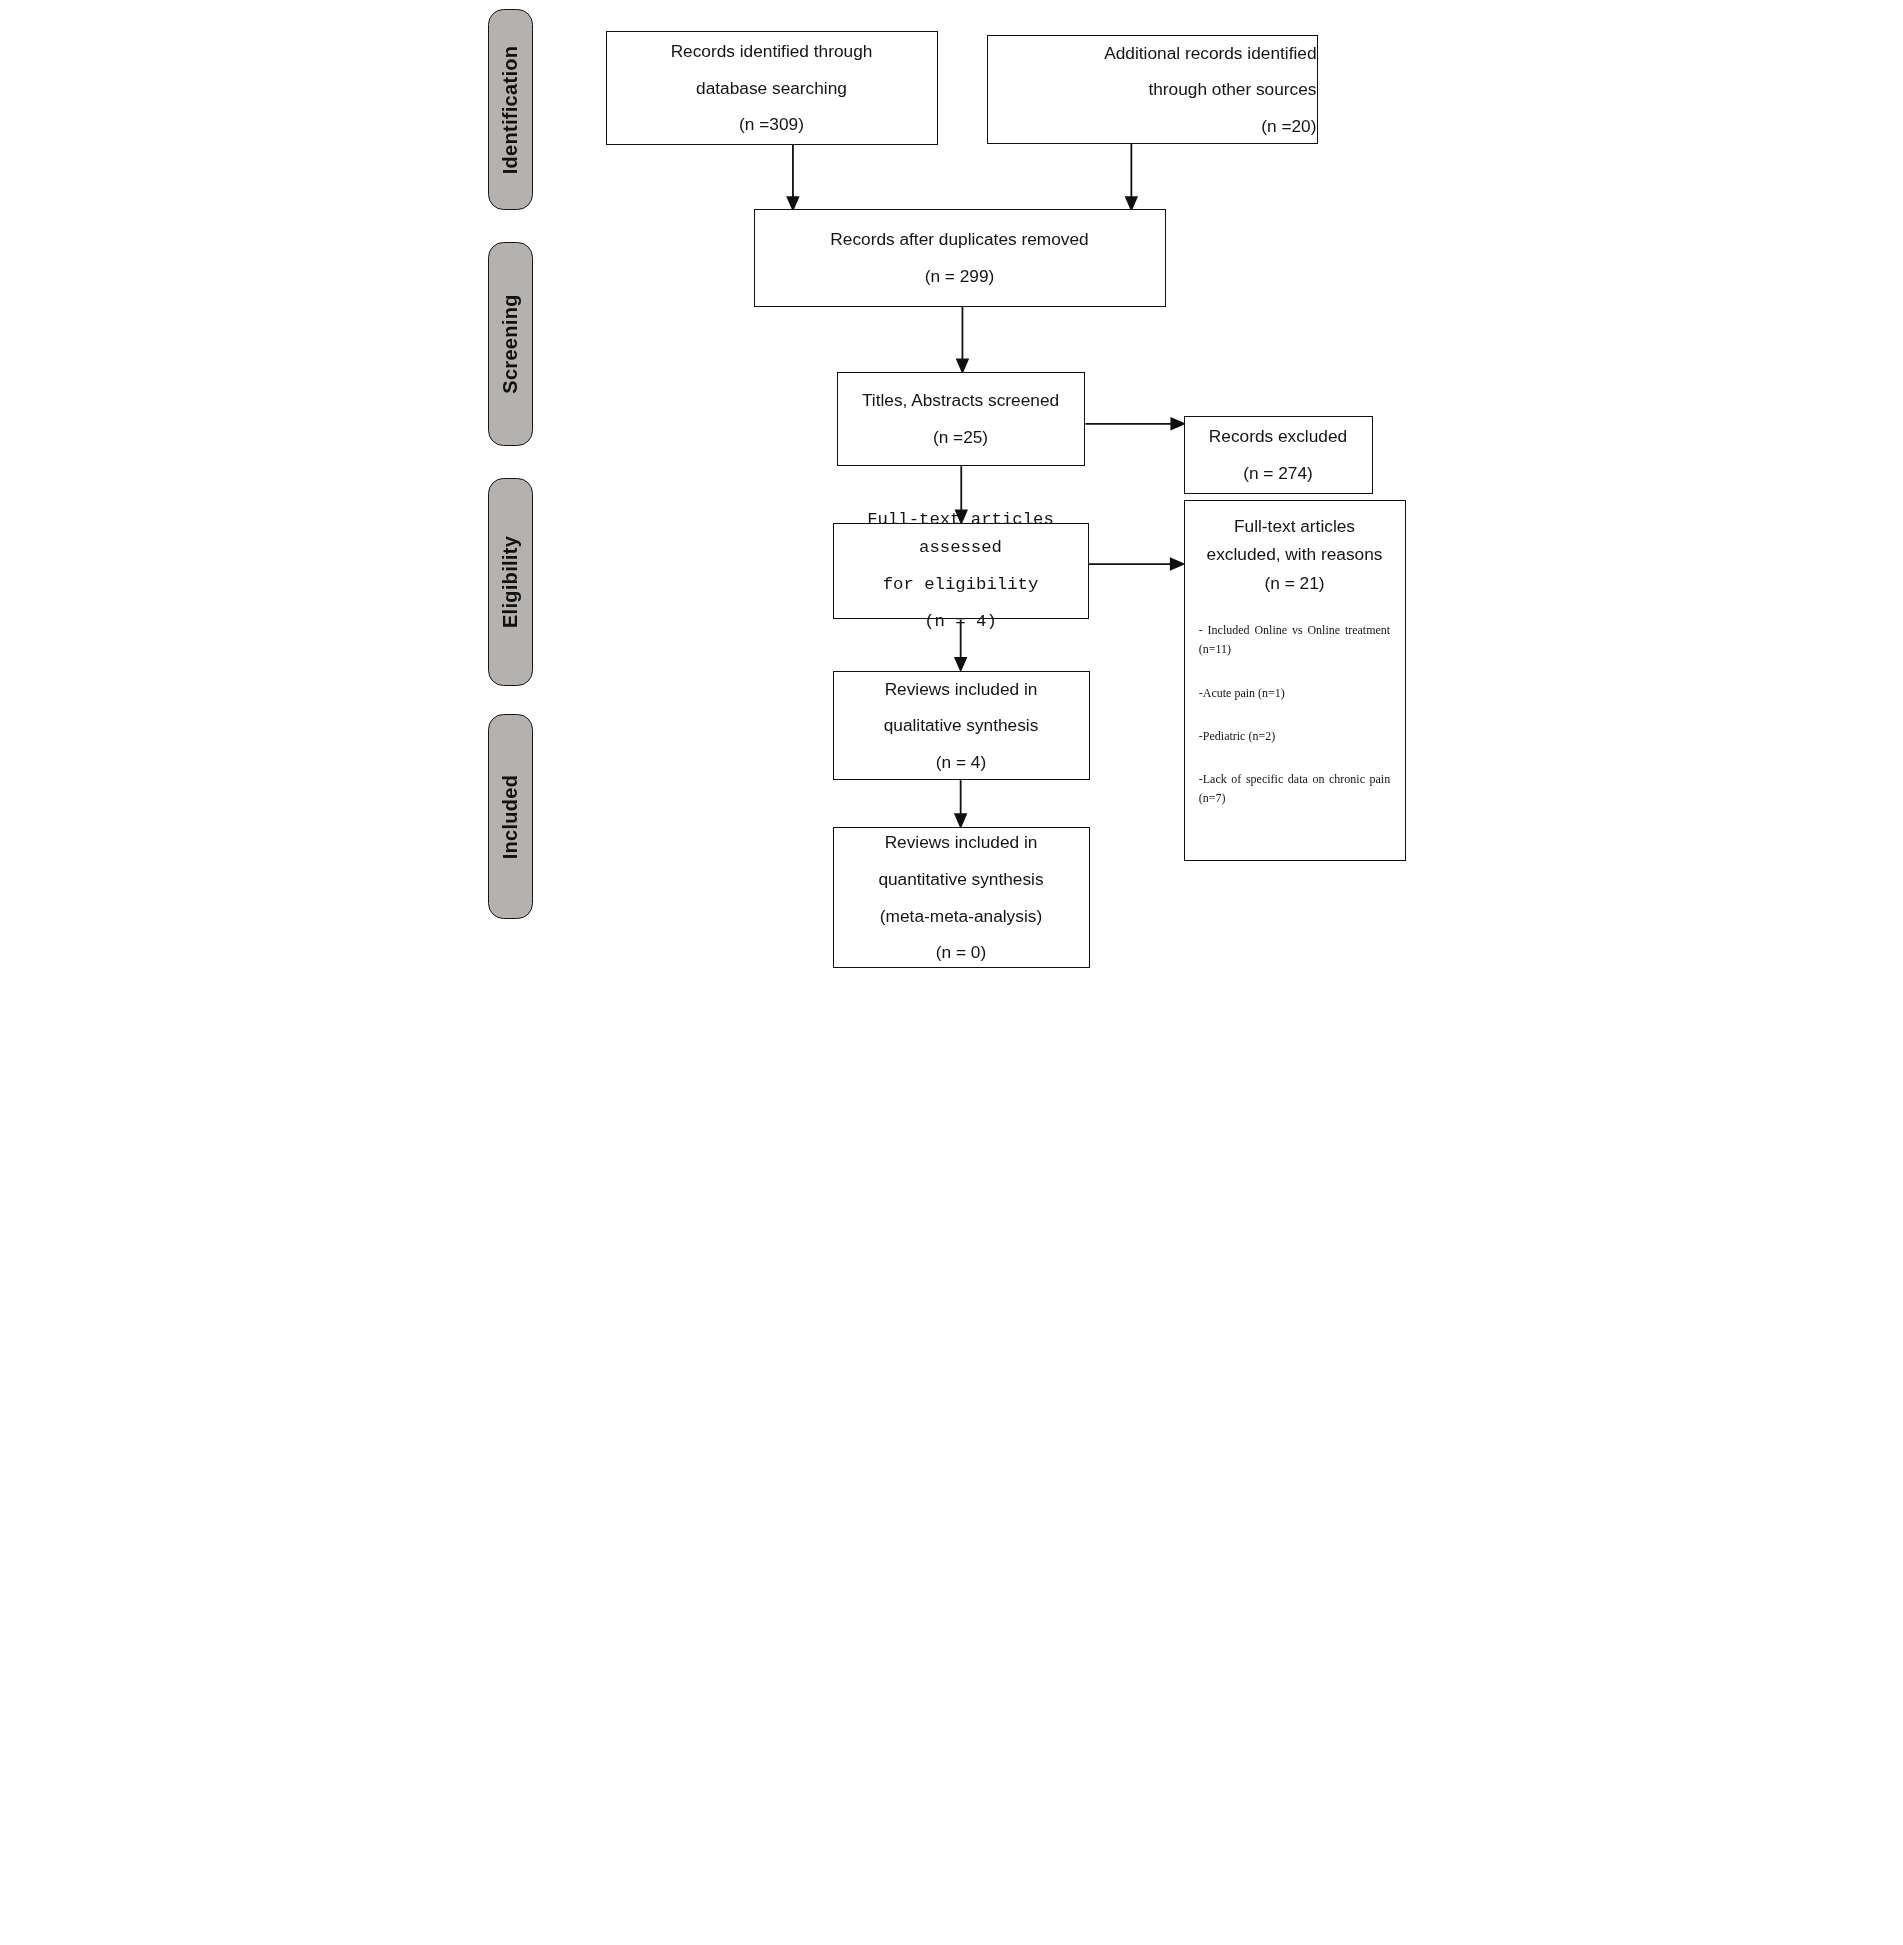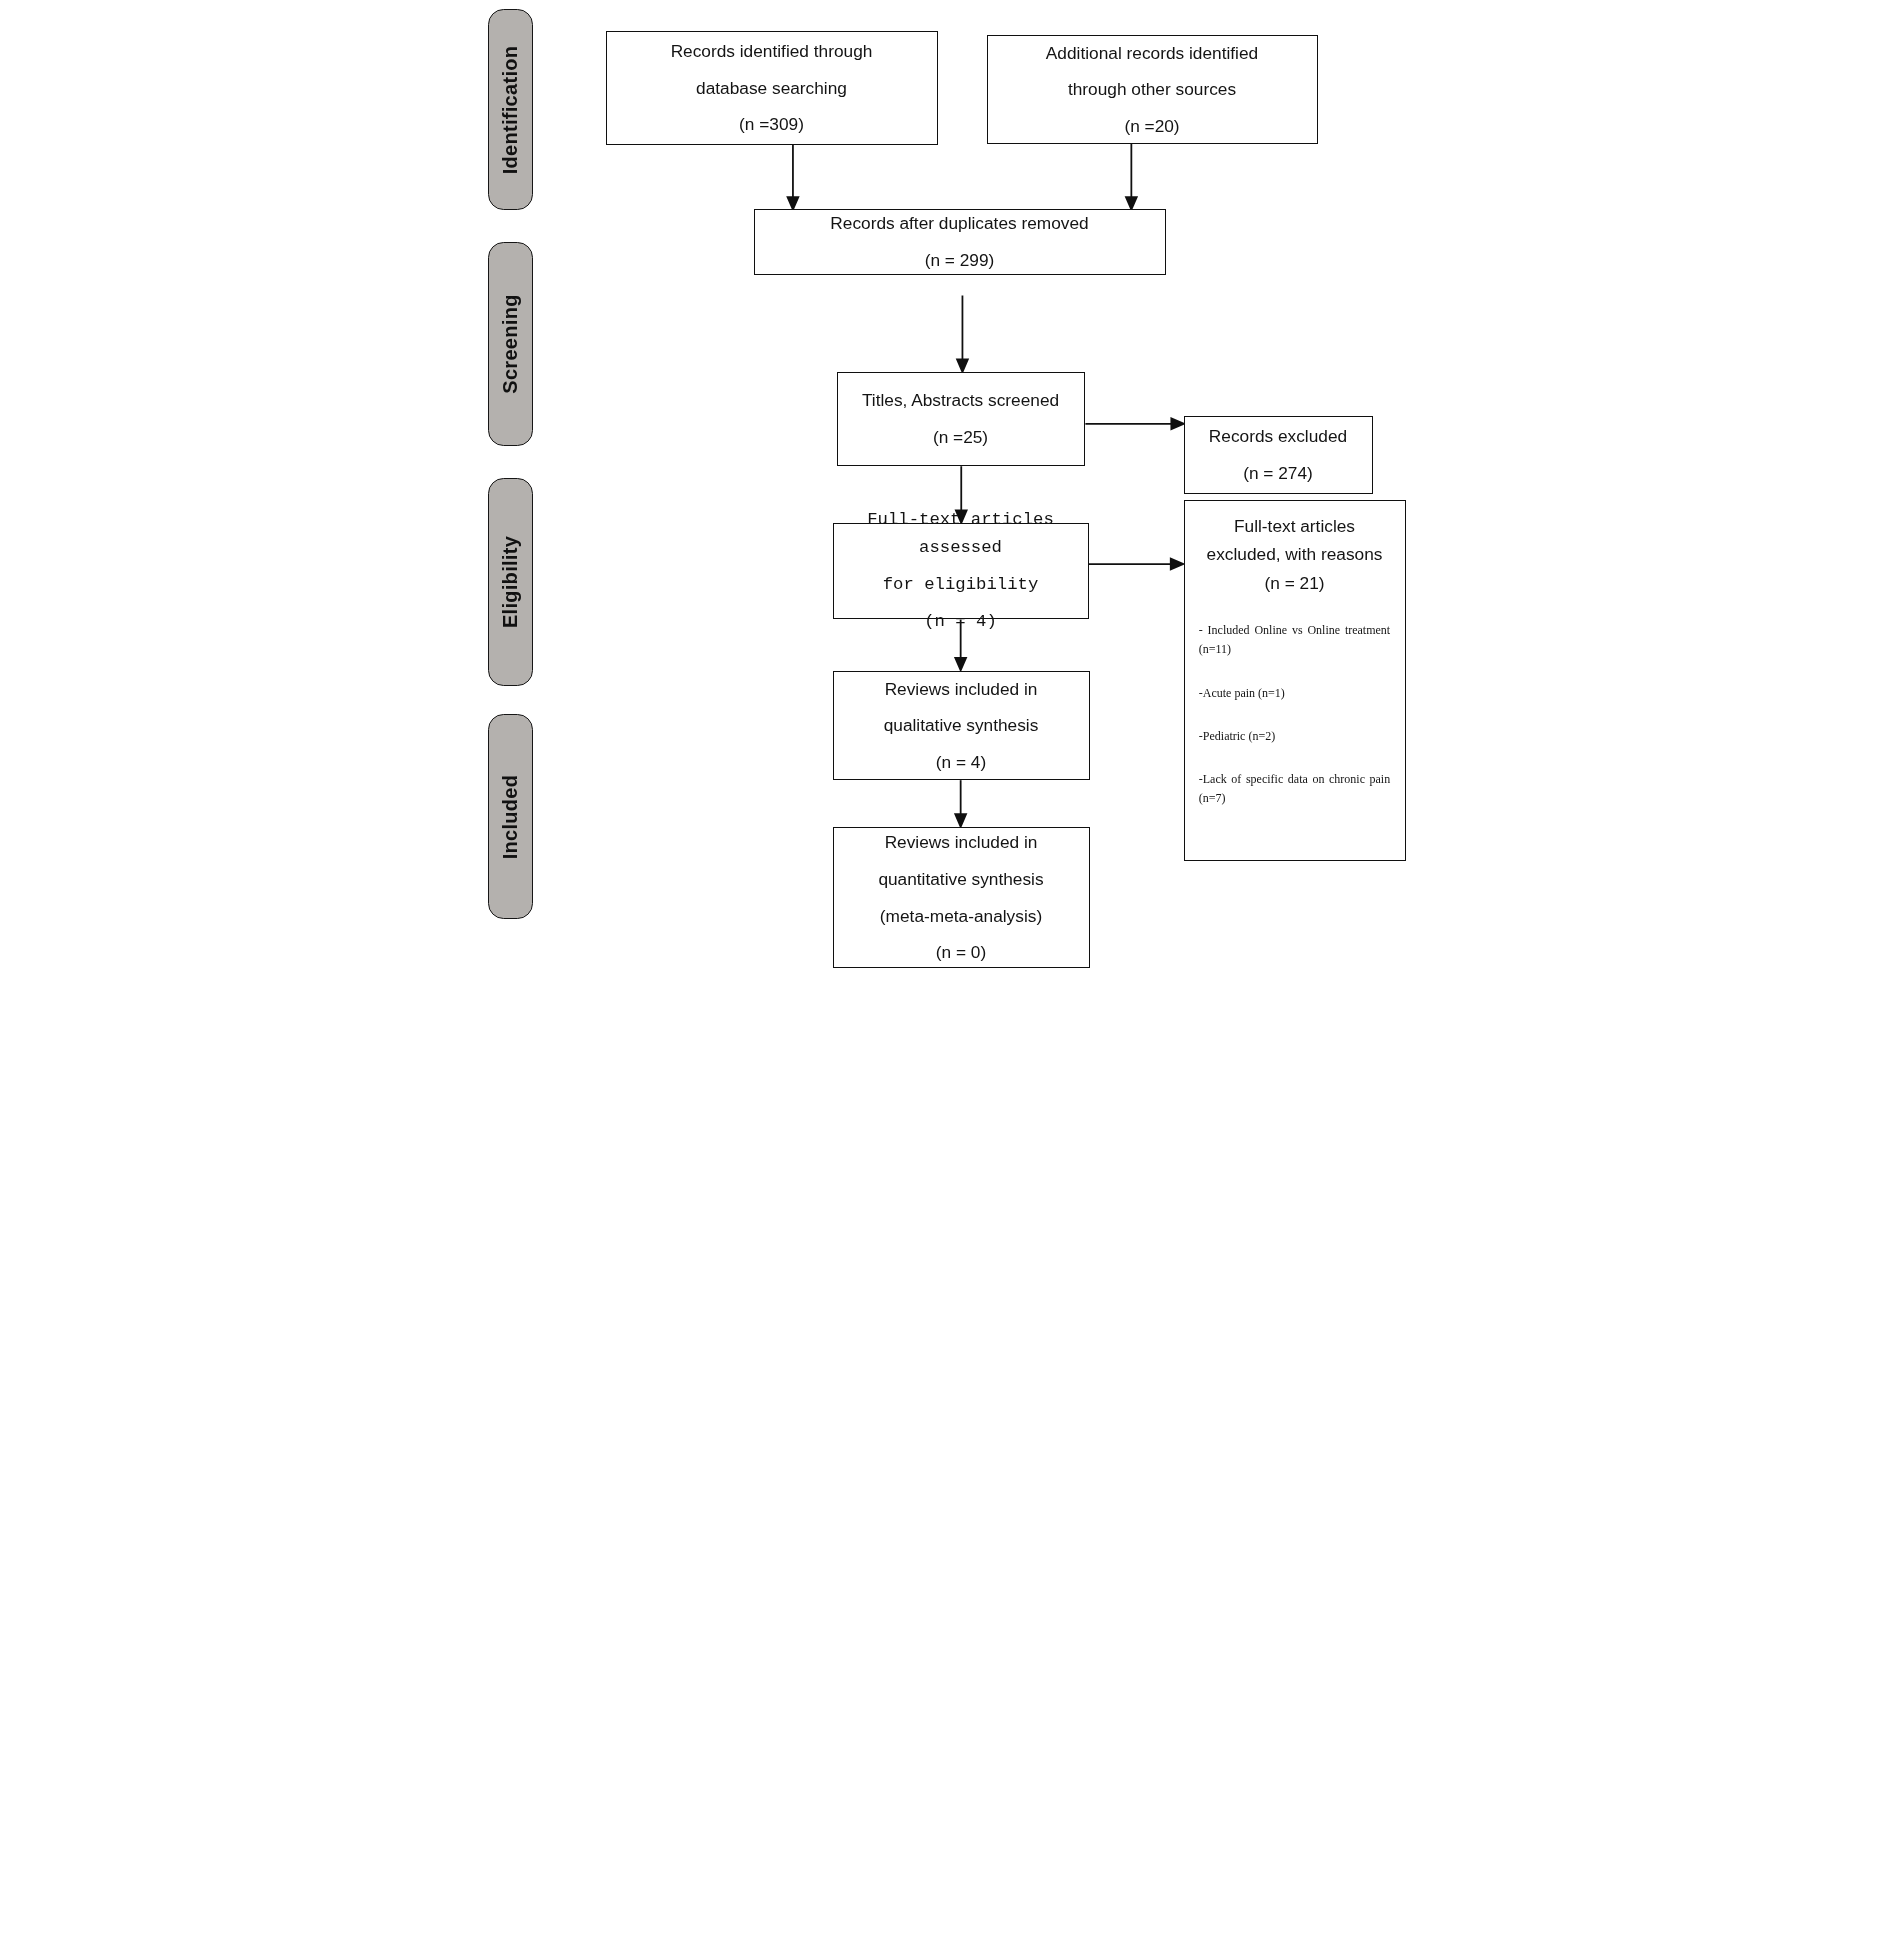--- a/index.html
+++ b/index.html
@@ -118,27 +118,27 @@
       <polygon points="803,1364 821,1364 812,1385"></polygon>
     </g>
   </svg>
 
   <div class="fbox" style="left:130px; top:31px; width:332px; height:114px;">
     <div class="line">Records identified through</div>
     <div class="line">database searching</div>
     <div class="line">(n =309)</div>
   </div>
 
-  <div class="fbox" style="left:511px; top:35px; width:331px; height:109px;">
+  <div class="fbox" style="left:511px; top:35px; width:331px; height:109px;text-align:right;">
     <div class="line">Additional records identified</div>
     <div class="line">through other sources</div>
     <div class="line">(n =20)</div>
   </div>
 
-  <div class="fbox" style="left:278px; top:209px; width:412px; height:66px;">
+  <div class="fbox" style="left:278px; top:209px; width:412px; height:98px;">
     <div class="line">Records after duplicates removed</div>
     <div class="line">(n = 299)</div>
   </div>
 
   <div class="fbox" style="left:361px; top:372px; width:248px; height:94px;">
     <div class="line">Titles, Abstracts screened</div>
     <div class="line">(n =25)</div>
   </div>
 
   <div class="fbox" style="left:708px; top:380px; width:189px; height:78px;margin-top:36px;">

